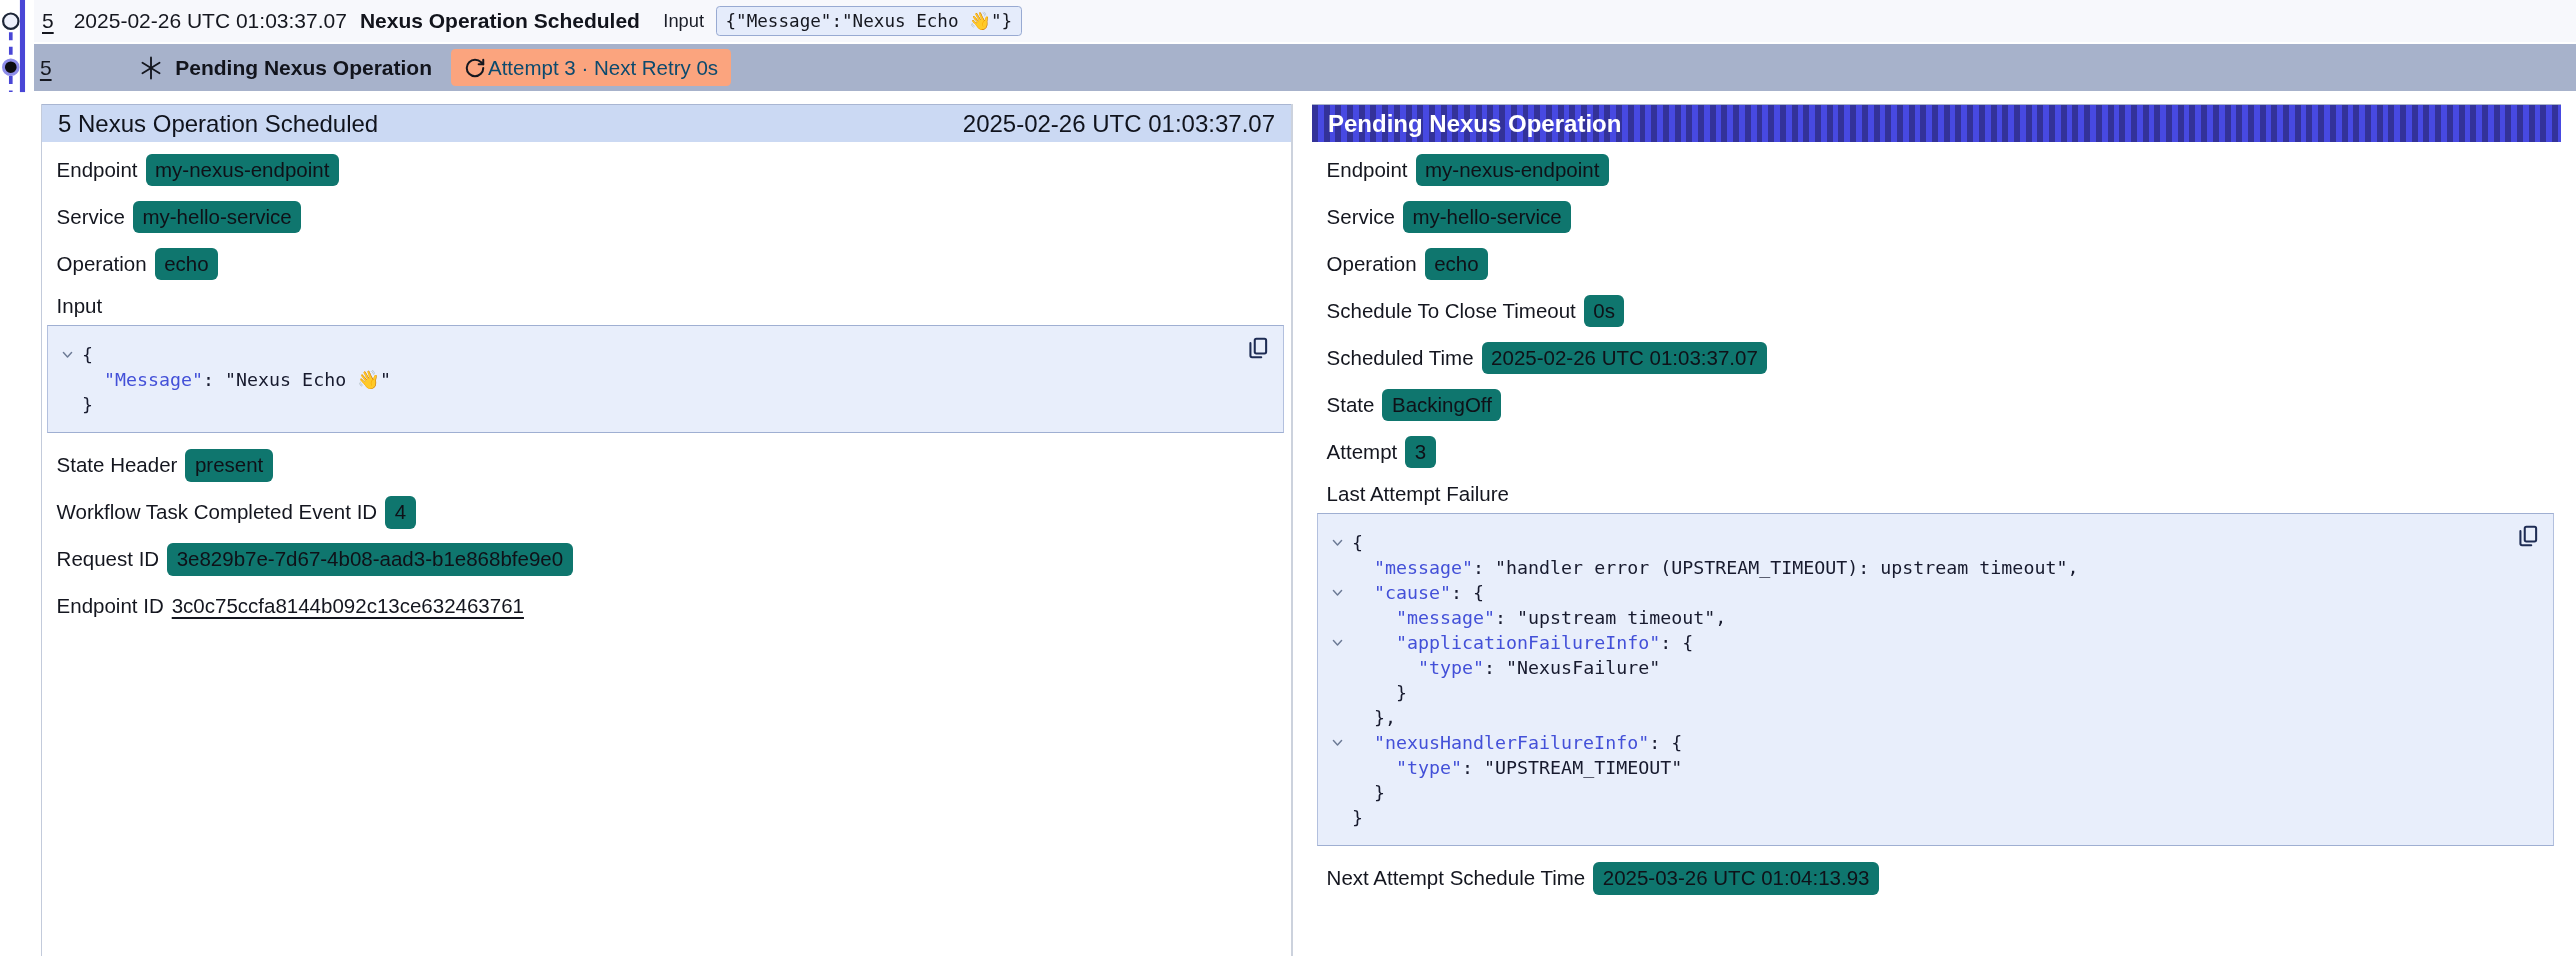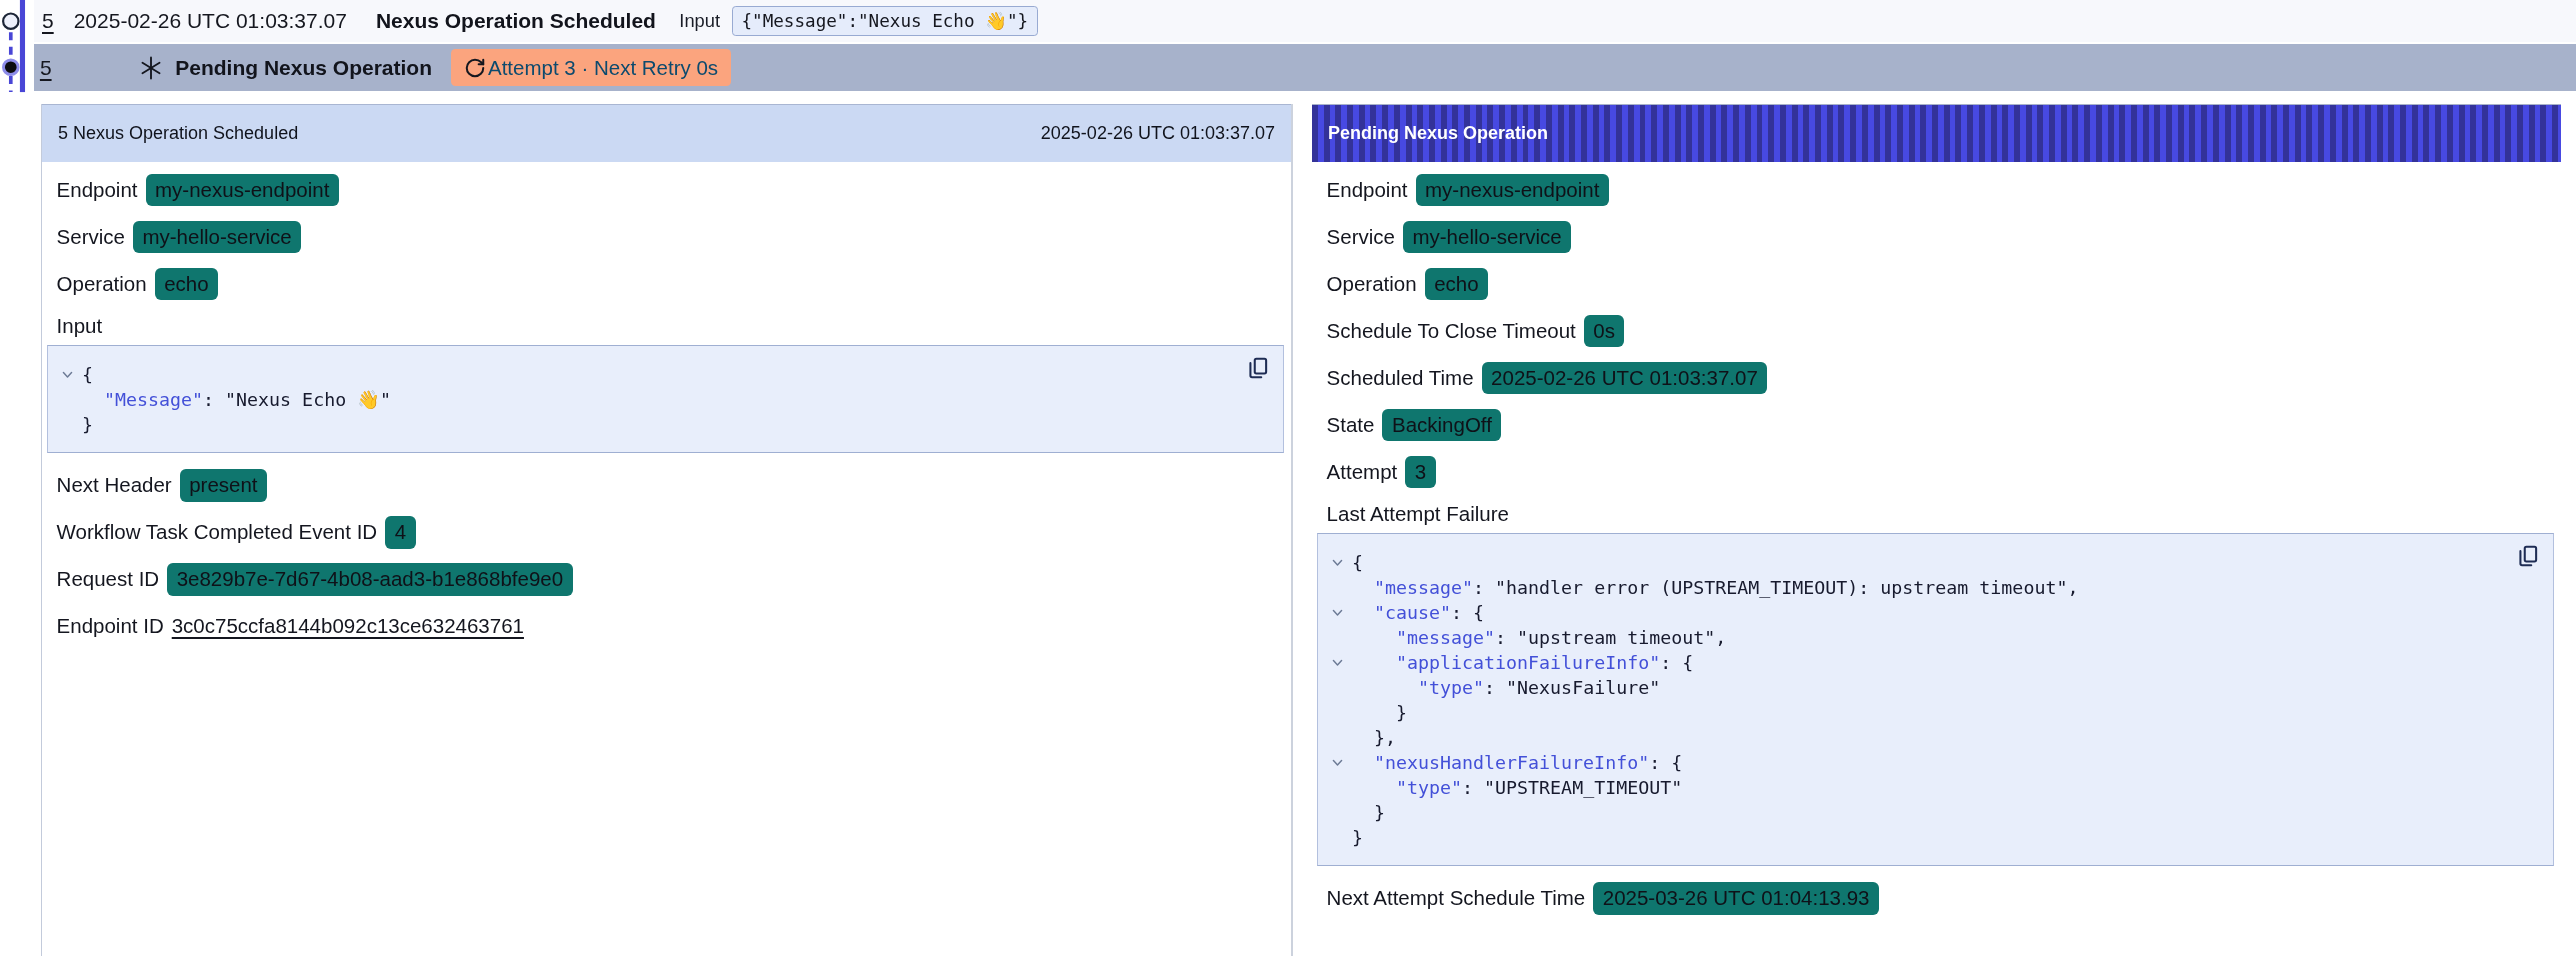--- a/index.html
+++ b/index.html
@@ -9,38 +9,38 @@
   
   .timeline { position: absolute; left: 0; top: 0; }
 
   
   .event-row { position: absolute; left: 34px; right: 0; display: flex; align-items: center; cursor: pointer; }
   .row1 { top: 0; height: 42px; background: #f7f8fc; }
   .row2 { top: 44px; height: 47px; background: #a7b2cb; }
   .event-id { font-size: 21px; color: #15171f; text-decoration: underline; text-underline-offset: 3.7px; margin-left: 8px; cursor: pointer; }
   .row2 .event-id { margin-left: 5.9px; }
   .event-time { font-size: 21px; color: #15171f; margin-left: 20px; }
-  .event-title { font-size: 21px; font-weight: 700; color: #12141c; margin-left: 29px; }
+  .event-title { font-size: 21px; font-weight: 700; color: #12141c; margin-left: 13px; }
   .row2 .event-title { margin-left: 11.7px; }
   .event-input-label { font-size: 18.3px; color: #1a1d27; margin-left: 23.4px; }
   .event-input-chip { font-family: "DejaVu Sans Mono", monospace; font-size: 17.6px; color: #15171f;
     background: #e5ecfb; border: 1.5px solid #98aad2; border-radius: 3.7px; padding: 3.7px 8.8px; margin-left: 11.7px; }
   .star { display: inline-flex; margin-left: 86px; }
   .retry-badge { display: inline-flex; align-items: center; gap: 2px; margin-left: 19px;
     background: #fba47e; border-radius: 4.4px; padding: 6.6px 13px; font-size: 20.5px; font-weight: 500; color: #0c4a6e; }
 
   
   .details { position: absolute; top: 104px; left: 41px; right: 0; bottom: 0; border-left: 1.5px solid #c3cbdb; }
   .panel { position: absolute; top: 0; bottom: 0; }
   .left-panel { left: 0; width: 1249px; }
   .vdivider { position: absolute; left: 1249px; top: 0; bottom: 0; width: 1.5px; background: #ccd2dd; }
   .right-panel { left: 1270px; width: 1249px; }
 
-  .panel-header { height: 58px; display: flex; align-items: center; justify-content: space-between;
-    padding: 0 16px; background: #cbd9f3; border-top: 1.5px solid #a9b6d2; font-size: 18px; font-weight: 500; color: #10131c; }
+  .panel-header { height: 38px; display: flex; align-items: center; justify-content: space-between;
+    padding: 0 16px; background: #cbd9f3; border-top: 1.5px solid #a9b6d2; font-size: 24px; font-weight: 500; color: #10131c; }
   .panel-header.striped {
     background: repeating-linear-gradient(90deg, #333299 0px, #333299 5.9px, #4749e2 5.9px, #4749e2 11.7px);
     color: #ffffff; font-weight: 600; border-top: 1.5px solid #a8b2c9; }
 
   .fields { padding: 4.4px 0 0 14.6px; }
   .field-row { height: 47px; display: flex; align-items: center; gap: 8px; }
   .field-row.label-row { height: 38px; }
   .field-label { font-size: 20.5px; color: #14161f; }
   .badge { background: #0f766e; border-radius: 5.9px; padding: 4.4px 9.5px; font-size: 20.5px; color: #0f1118; white-space: nowrap; }
   .link-value { font-size: 20.5px; color: #14161f; text-decoration: underline; text-underline-offset: 4.4px; cursor: pointer; }
@@ -134,21 +134,21 @@
             <div class="code-line">
               <span class="code-gutter"></span>
               <span class="code-text"><span class="seg-pln">  </span><span class="seg-key">"Message"</span><span class="seg-pln">: </span><span class="seg-str">"Nexus Echo 👋"</span></span>
             </div>
             <div class="code-line">
               <span class="code-gutter"></span>
               <span class="code-text"><span class="seg-pln">}</span></span>
             </div>
           </div>
           <div class="field-row">
-            <span class="field-label">Next Header</span>
+            <span class="field-label">State Header</span>
             <span class="badge">present</span>
           </div>
           <div class="field-row">
             <span class="field-label">Workflow Task Completed Event ID</span>
             <span class="badge">4</span>
           </div>
           <div class="field-row">
             <span class="field-label">Request ID</span>
             <span class="badge">3e829b7e-7d67-4b08-aad3-b1e868bfe9e0</span>
           </div>

